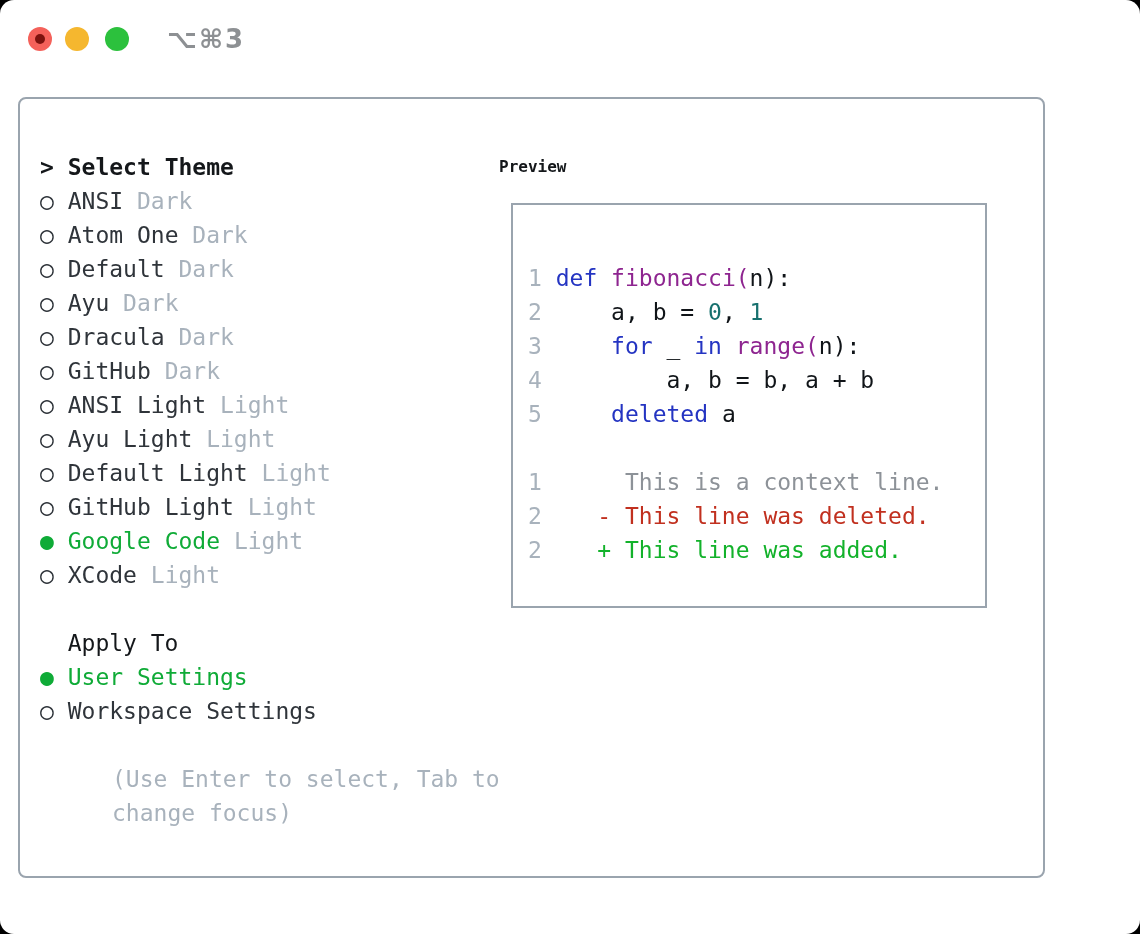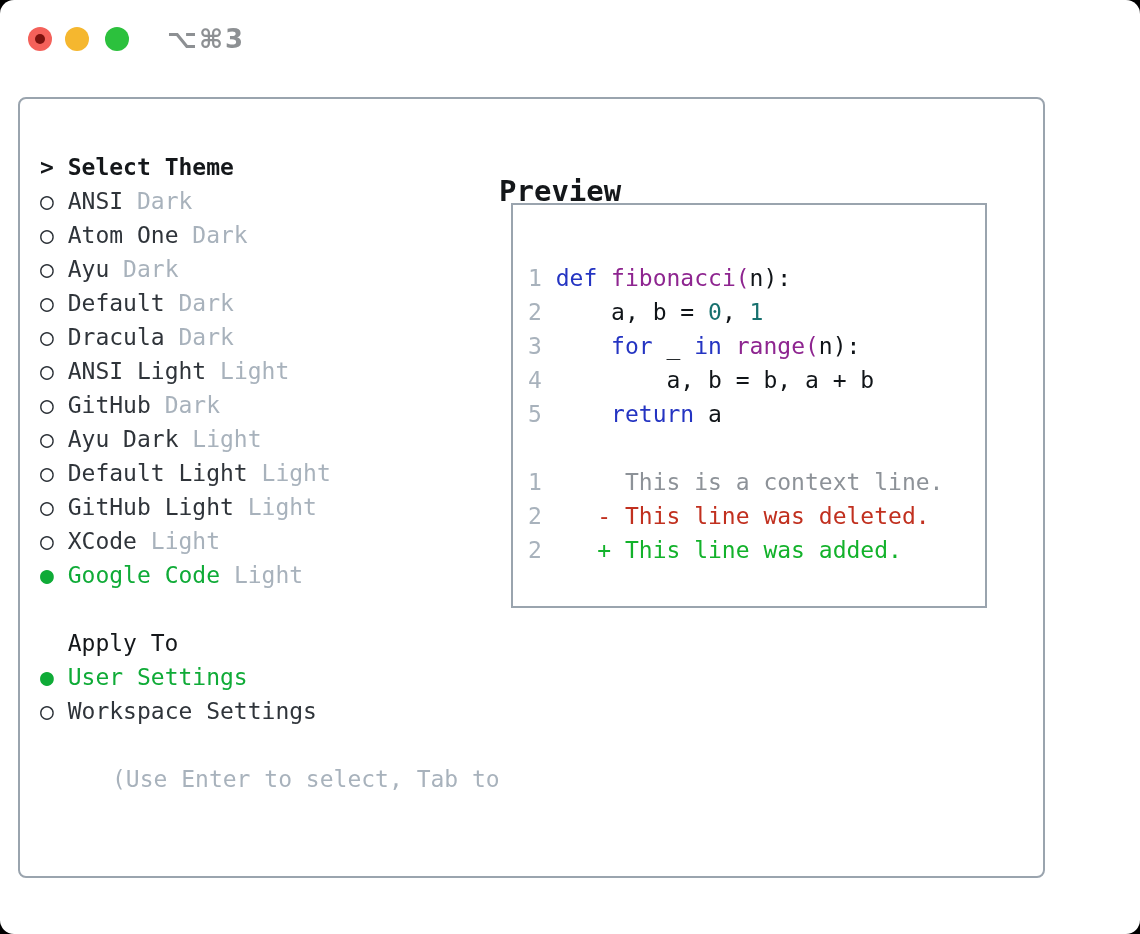--- a/index.html
+++ b/index.html
@@ -28,21 +28,21 @@
   .hdrtxt  { color:var(--text-header); font-weight:bold; }
   .bullet  { color:var(--text-dark); }
   .bullet.on { color:var(--accent-green); }
   .tlabel  { color:var(--text-dark); }
   .selected .tlabel { color:var(--accent-green); }
   .variant { color:var(--muted); }
   .applyhdr{ color:var(--text-header);text-align:center; }
   .help    { color:var(--muted);margin-left:36px; }
   
   .preview-label { position:absolute; left:479px; top:51px; height:34px; line-height:34px;
-                   font-size:29px; font-weight:bold; color:var(--text-header); white-space:pre;margin-top:24px; }
+                   font-size:16px; font-weight:bold; color:var(--text-header); white-space:pre; }
   .preview-box { position:absolute; left:491px; top:104px; width:476px; height:405px;
                  box-sizing:border-box; border:2px solid var(--border); background:#fff; }
   #code-block { position:absolute; left:15px; top:56px; }
   .lnum     { color:var(--muted); }
   .keyword  { color:var(--keyword-blue); }
   .function { color:var(--function-purple); }
   .number   { color:var(--number-teal); }
   .plain    { color:var(--code-plain); }
   .context  { color:var(--context-gray); }
   .deleted  { color:var(--diff-red); }
@@ -57,45 +57,46 @@
   </span>
   <span class="tl yellow"></span>
   <span class="tl green"></span>
   <span class="wtitle">⌥⌘3</span>
 
   <div class="panel">
     <div id="left-col">
         <div class="line"><span class="prompt">&gt; </span><span class="hdrtxt">Select Theme</span></div>
         <div class="line"><span class="bullet">○ </span><span class="tlabel">ANSI</span><span class="variant"> Dark</span></div>
         <div class="line"><span class="bullet">○ </span><span class="tlabel">Atom One</span><span class="variant"> Dark</span></div>
+        <div class="line"><span class="bullet">○ </span><span class="tlabel">Default</span><span class="variant"> Dark</span></div>
         <div class="line"><span class="bullet">○ </span><span class="tlabel">Ayu</span><span class="variant"> Dark</span></div>
-        <div class="line"><span class="bullet">○ </span><span class="tlabel">Default</span><span class="variant"> Dark</span></div>
         <div class="line"><span class="bullet">○ </span><span class="tlabel">Dracula</span><span class="variant"> Dark</span></div>
+        <div class="line"><span class="bullet">○ </span><span class="tlabel">GitHub</span><span class="variant"> Dark</span></div>
         <div class="line"><span class="bullet">○ </span><span class="tlabel">ANSI Light</span><span class="variant"> Light</span></div>
-        <div class="line"><span class="bullet">○ </span><span class="tlabel">GitHub</span><span class="variant"> Dark</span></div>
-        <div class="line"><span class="bullet">○ </span><span class="tlabel">Ayu Dark</span><span class="variant"> Light</span></div>
+        <div class="line"><span class="bullet">○ </span><span class="tlabel">Ayu Light</span><span class="variant"> Light</span></div>
         <div class="line"><span class="bullet">○ </span><span class="tlabel">Default Light</span><span class="variant"> Light</span></div>
         <div class="line"><span class="bullet">○ </span><span class="tlabel">GitHub Light</span><span class="variant"> Light</span></div>
+        <div class="line selected"><span class="bullet on">● </span><span class="tlabel">Google Code</span><span class="variant"> Light</span></div>
         <div class="line"><span class="bullet">○ </span><span class="tlabel">XCode</span><span class="variant"> Light</span></div>
-        <div class="line selected"><span class="bullet on">● </span><span class="tlabel">Google Code</span><span class="variant"> Light</span></div>
         <div class="line"></div>
         <div class="line"><span class="applyhdr">  Apply To</span></div>
         <div class="line selected"><span class="bullet on">● </span><span class="tlabel">User Settings</span></div>
         <div class="line"><span class="bullet">○ </span><span class="tlabel">Workspace Settings</span></div>
         <div class="line"></div>
         <div class="line help"><span class="help">(Use Enter to select, Tab to</span></div>
+        <div class="line help"><span class="help">change focus)</span></div>
       </div>
     <div class="preview-label">Preview</div>
     <div class="preview-box">
       <div id="code-block">
           <div class="line"><span class="lnum">1 </span><span class="keyword">def</span><span class="plain"> </span><span class="function">fibonacci(</span><span class="plain">n):</span></div>
           <div class="line"><span class="lnum">2 </span><span class="plain">    a, b = </span><span class="number">0</span><span class="plain">, </span><span class="number">1</span></div>
           <div class="line"><span class="lnum">3 </span><span class="plain">    </span><span class="keyword">for</span><span class="plain"> _ </span><span class="keyword">in</span><span class="plain"> </span><span class="function">range(</span><span class="plain">n):</span></div>
           <div class="line"><span class="lnum">4 </span><span class="plain">        a, b = b, a + b</span></div>
-          <div class="line"><span class="lnum">5 </span><span class="plain">    </span><span class="keyword">return</span><span class="plain"> a</span></div>
+          <div class="line"><span class="lnum">5 </span><span class="plain">    </span><span class="keyword">deleted</span><span class="plain"> a</span></div>
           <div class="line"></div>
           <div class="line"><span class="lnum">1</span><span class="context">      This is a context line.</span></div>
           <div class="line"><span class="lnum">2</span><span class="deleted">    - This line was deleted.</span></div>
           <div class="line"><span class="lnum">2</span><span class="added">    + This line was added.</span></div>
         </div>
     </div>
   </div>
 </div>
 
 </body></html>

